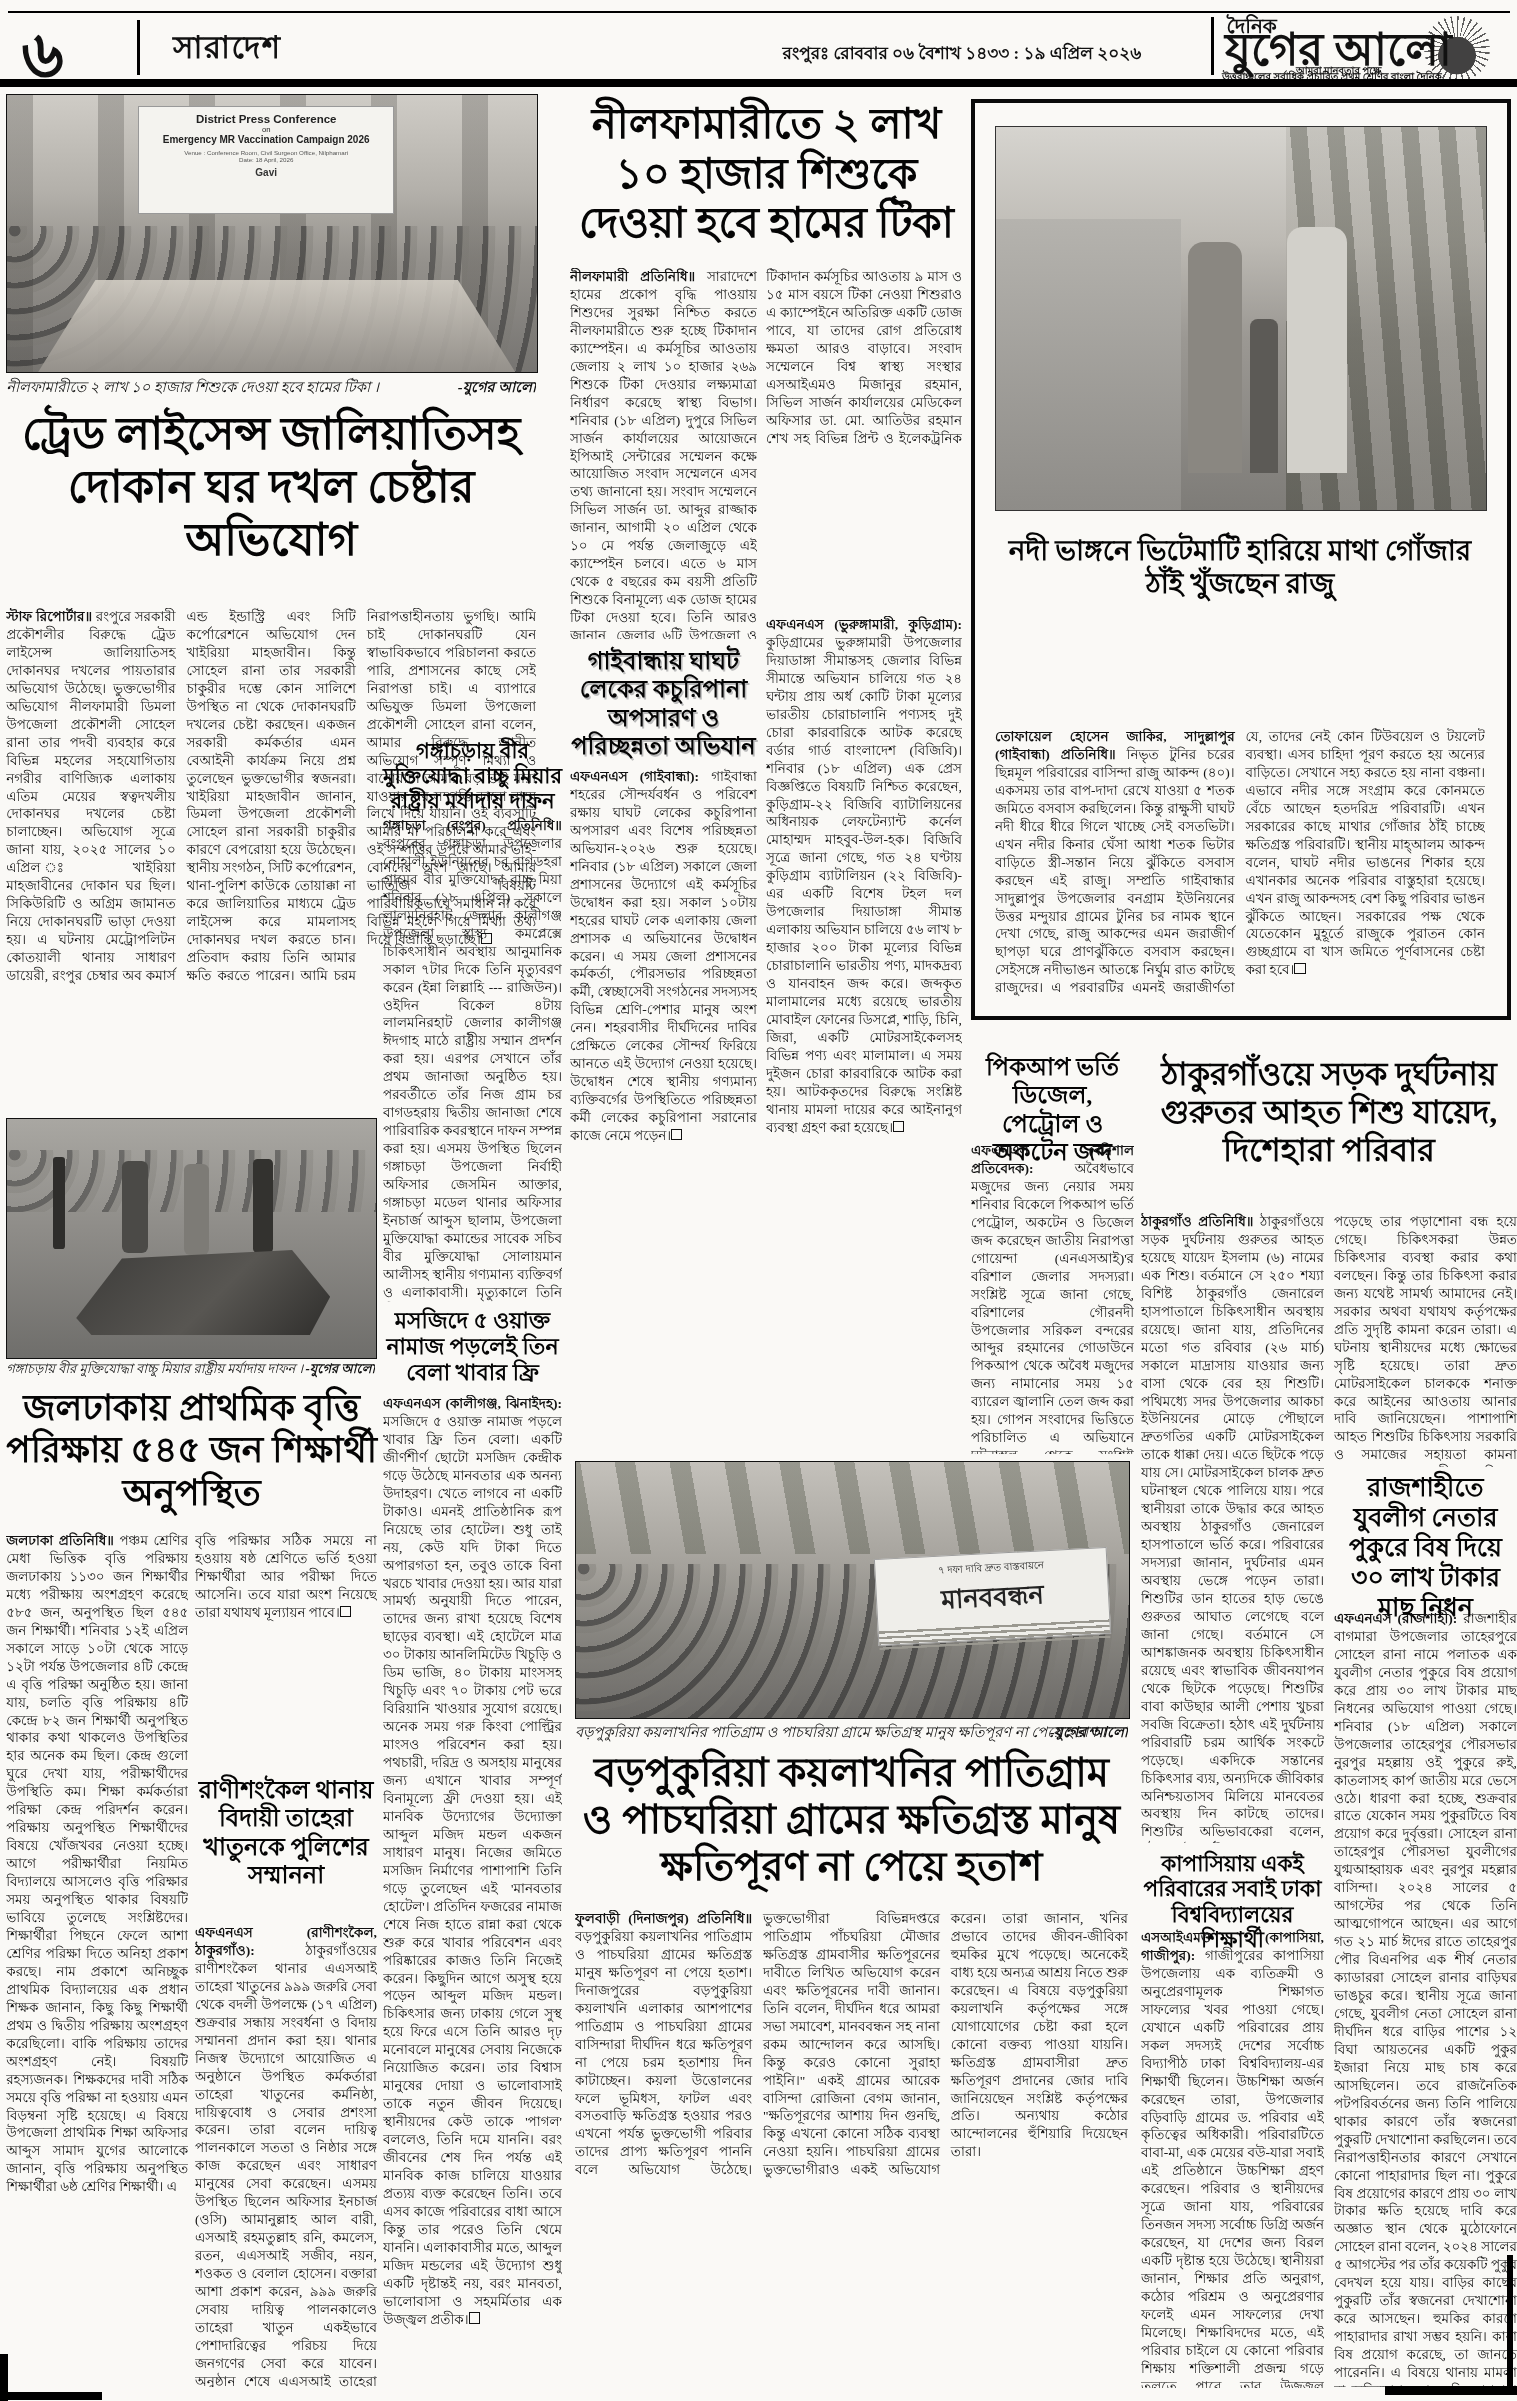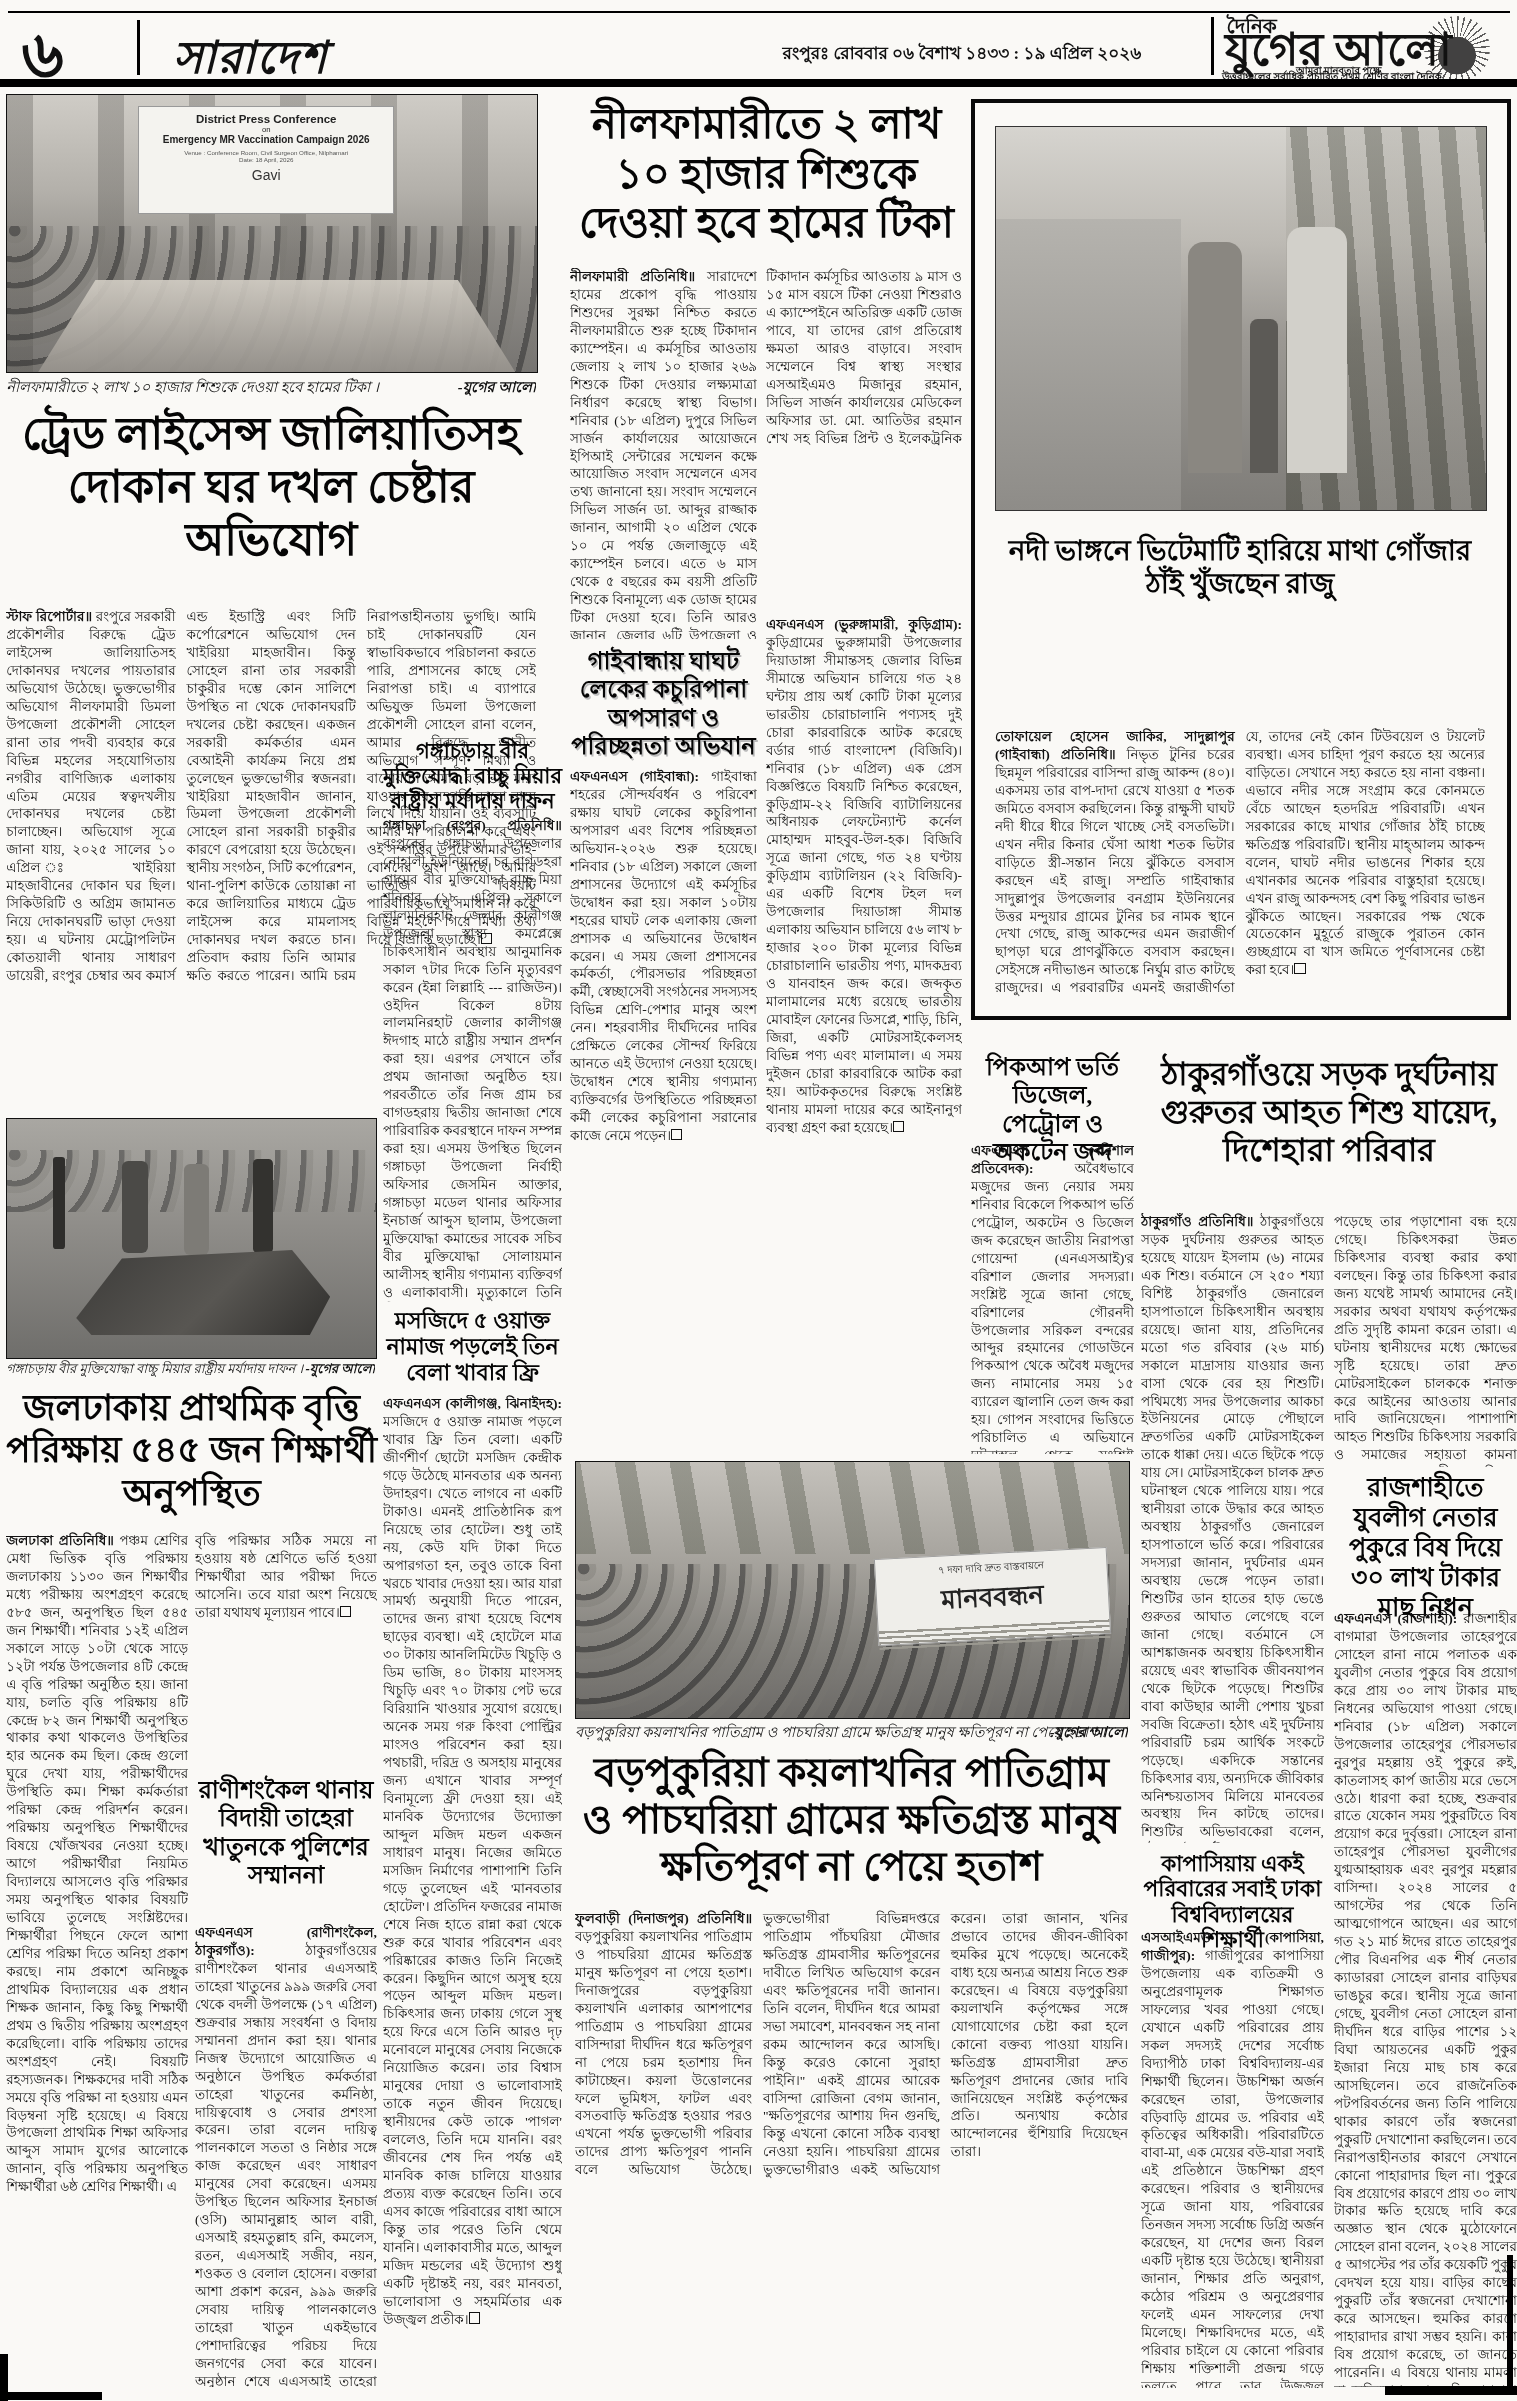--- a/index.html
+++ b/index.html
@@ -2,21 +2,21 @@
 <html style="font-size:12.3px"><head>
 <meta charset="utf-8">
 <style>
   html,body{margin:0;padding:0;background:#777;}
   #paper{position:relative;width:1517px;height:2401px;background:#faf9f6;color:#111;
          font-family:"Liberation Serif","DejaVu Serif",serif;overflow:hidden;}
   .abs{position:absolute;}
   .rule{background:#000;}
   
   #pagenum{font-size:65px;font-weight:bold;line-height:1;}
-  #section{font-size:45px;font-weight:bold;letter-spacing:1.5px;font-style:italic;}
+  #section{font-size:31px;font-weight:bold;letter-spacing:1.5px;}
   #dateline{font-size:17px;font-weight:bold;}
   .mast-small{font-size:20px;font-weight:bold;}
   .mast-tag{font-size:10px;font-weight:bold;}
   .mast-title{font-size:45px;font-weight:bold;line-height:1;}
   .sun{position:absolute;width:66px;height:66px;border-radius:50%;
        background:radial-gradient(circle at 50% 60%, #222 0 36%, transparent 37%),
        repeating-conic-gradient(#444 0 3deg, transparent 3deg 12deg);opacity:.85;}
   
   .hl{font-weight:bold;text-align:center;line-height:1.18;color:#050505;
       font-family:"Liberation Serif","DejaVu Serif",serif;}
@@ -59,21 +59,21 @@
 
   <div class="photo" style="left:6.2px;top:94px;width:530px;height:277px;
        background:linear-gradient(180deg,#cfccc6 0%,#b3b0aa 35%,#94918c 60%,#767471 100%);">
     <div class="abs" style="left:0;top:0;right:0;bottom:0;background:repeating-linear-gradient(90deg, rgba(70,68,64,.28) 0 26px, transparent 26px 91px);"></div>
     <div class="banner" style="left:131px;top:10.8px;width:254px;height:100px;padding-top:6.2px;">
       <div style="font-size:11.5px;font-weight:bold;">District Press Conference</div>
       <div style="font-size:7.7px;">on</div>
       <div style="font-size:10px;font-weight:bold;">Emergency MR Vaccination Campaign 2026</div>
       <div style="font-size:6.2px;margin-top:3.8px;color:#555;">Venue : Conference Room, Civil Surgeon Office, Nilphamari</div>
       <div style="font-size:6.2px;color:#555;">Date: 18 April, 2026</div>
-      <div style="font-size:14px;font-weight:normal;margin-top:4.6px;color:#333;">Gavi</div>
+      <div style="font-size:10px;font-weight:bold;margin-top:4.6px;color:#333;">Gavi</div>
     </div>
     <div class="crowd" style="height:146px;opacity:.9;"></div>
     <div class="abs" style="left:31px;bottom:0;width:477px;height:92px;background:linear-gradient(180deg,rgba(210,205,196,.9),rgba(150,146,140,.95));clip-path:polygon(0 100%,12% 0,88% 0,100% 100%);"></div>
   </div>
   <div class="abs cap" style="left:6.2px;top:376px;width:530px;">
     <span class="credit">-যুগের আলো</span>
     <span>নীলফামারীতে ২ লাখ ১০ হাজার শিশুকে দেওয়া হবে হামের টিকা ।</span>
   </div>
 
   <div class="abs hl" style="left:6.2px;top:408px;width:530px;font-size:45px;">ট্রেড লাইসেন্স জালিয়াতিসহ দোকান ঘর দখল চেষ্টার অভিযোগ</div>

